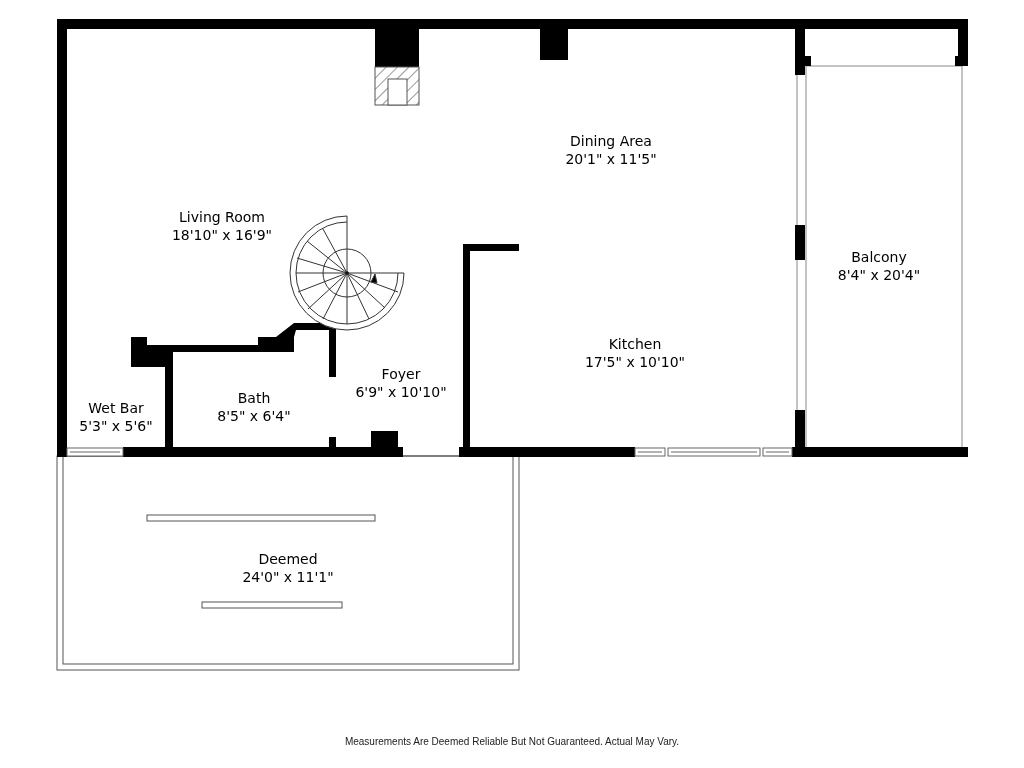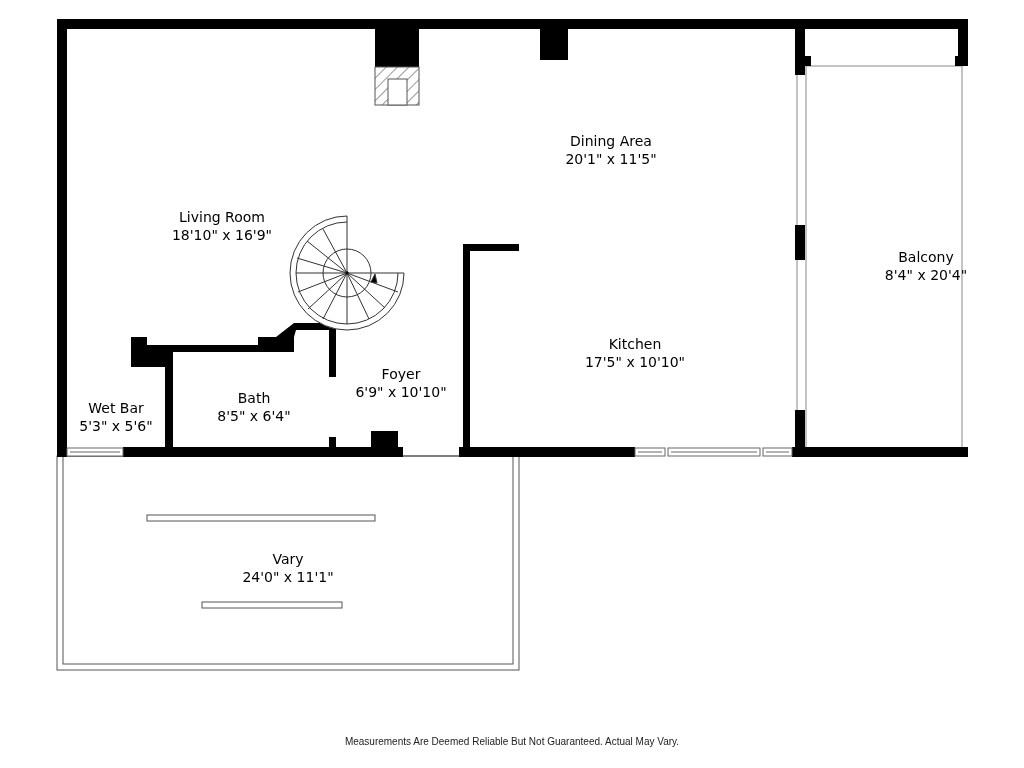--- a/index.html
+++ b/index.html
@@ -111,39 +111,39 @@
 </svg>
 
 <div class="room-label" style="left:222px; top:160px;margin-top:48px;">
   <span>Living Room</span>
   <span class="dim">18'10" x 16'9"</span>
 </div>
 <div class="room-label" style="left:611px; top:132px;">
   <span>Dining Area</span>
   <span class="dim">20'1" x 11'5"</span>
 </div>
-<div class="room-label" style="left:926px; top:248px;">
+<div class="room-label" style="left:879px; top:248px;">
   <span>Balcony</span>
   <span class="dim">8'4" x 20'4"</span>
 </div>
 <div class="room-label" style="left:635px; top:335px;text-align:center;">
   <span>Kitchen</span>
   <span class="dim">17'5" x 10'10"</span>
 </div>
 <div class="room-label" style="left:401px; top:365px;text-align:center;">
   <span>Foyer</span>
   <span class="dim">6'9" x 10'10"</span>
 </div>
 <div class="room-label" style="left:254px; top:389px;">
   <span>Bath</span>
   <span class="dim">8'5" x 6'4"</span>
 </div>
 <div class="room-label" style="left:116px; top:399px;">
   <span>Wet Bar</span>
   <span class="dim">5'3" x 5'6"</span>
 </div>
 <div class="room-label" style="left:288px; top:550px;">
-  <span>Vary</span>
+  <span>Deemed</span>
   <span class="dim">24'0" x 11'1"</span>
 </div>
 
 <div class="brand">IVR</div>
 <div class="footer-note">Measurements Are Deemed Reliable But Not Guaranteed. Actual May Vary.</div>
 
 </body></html>

